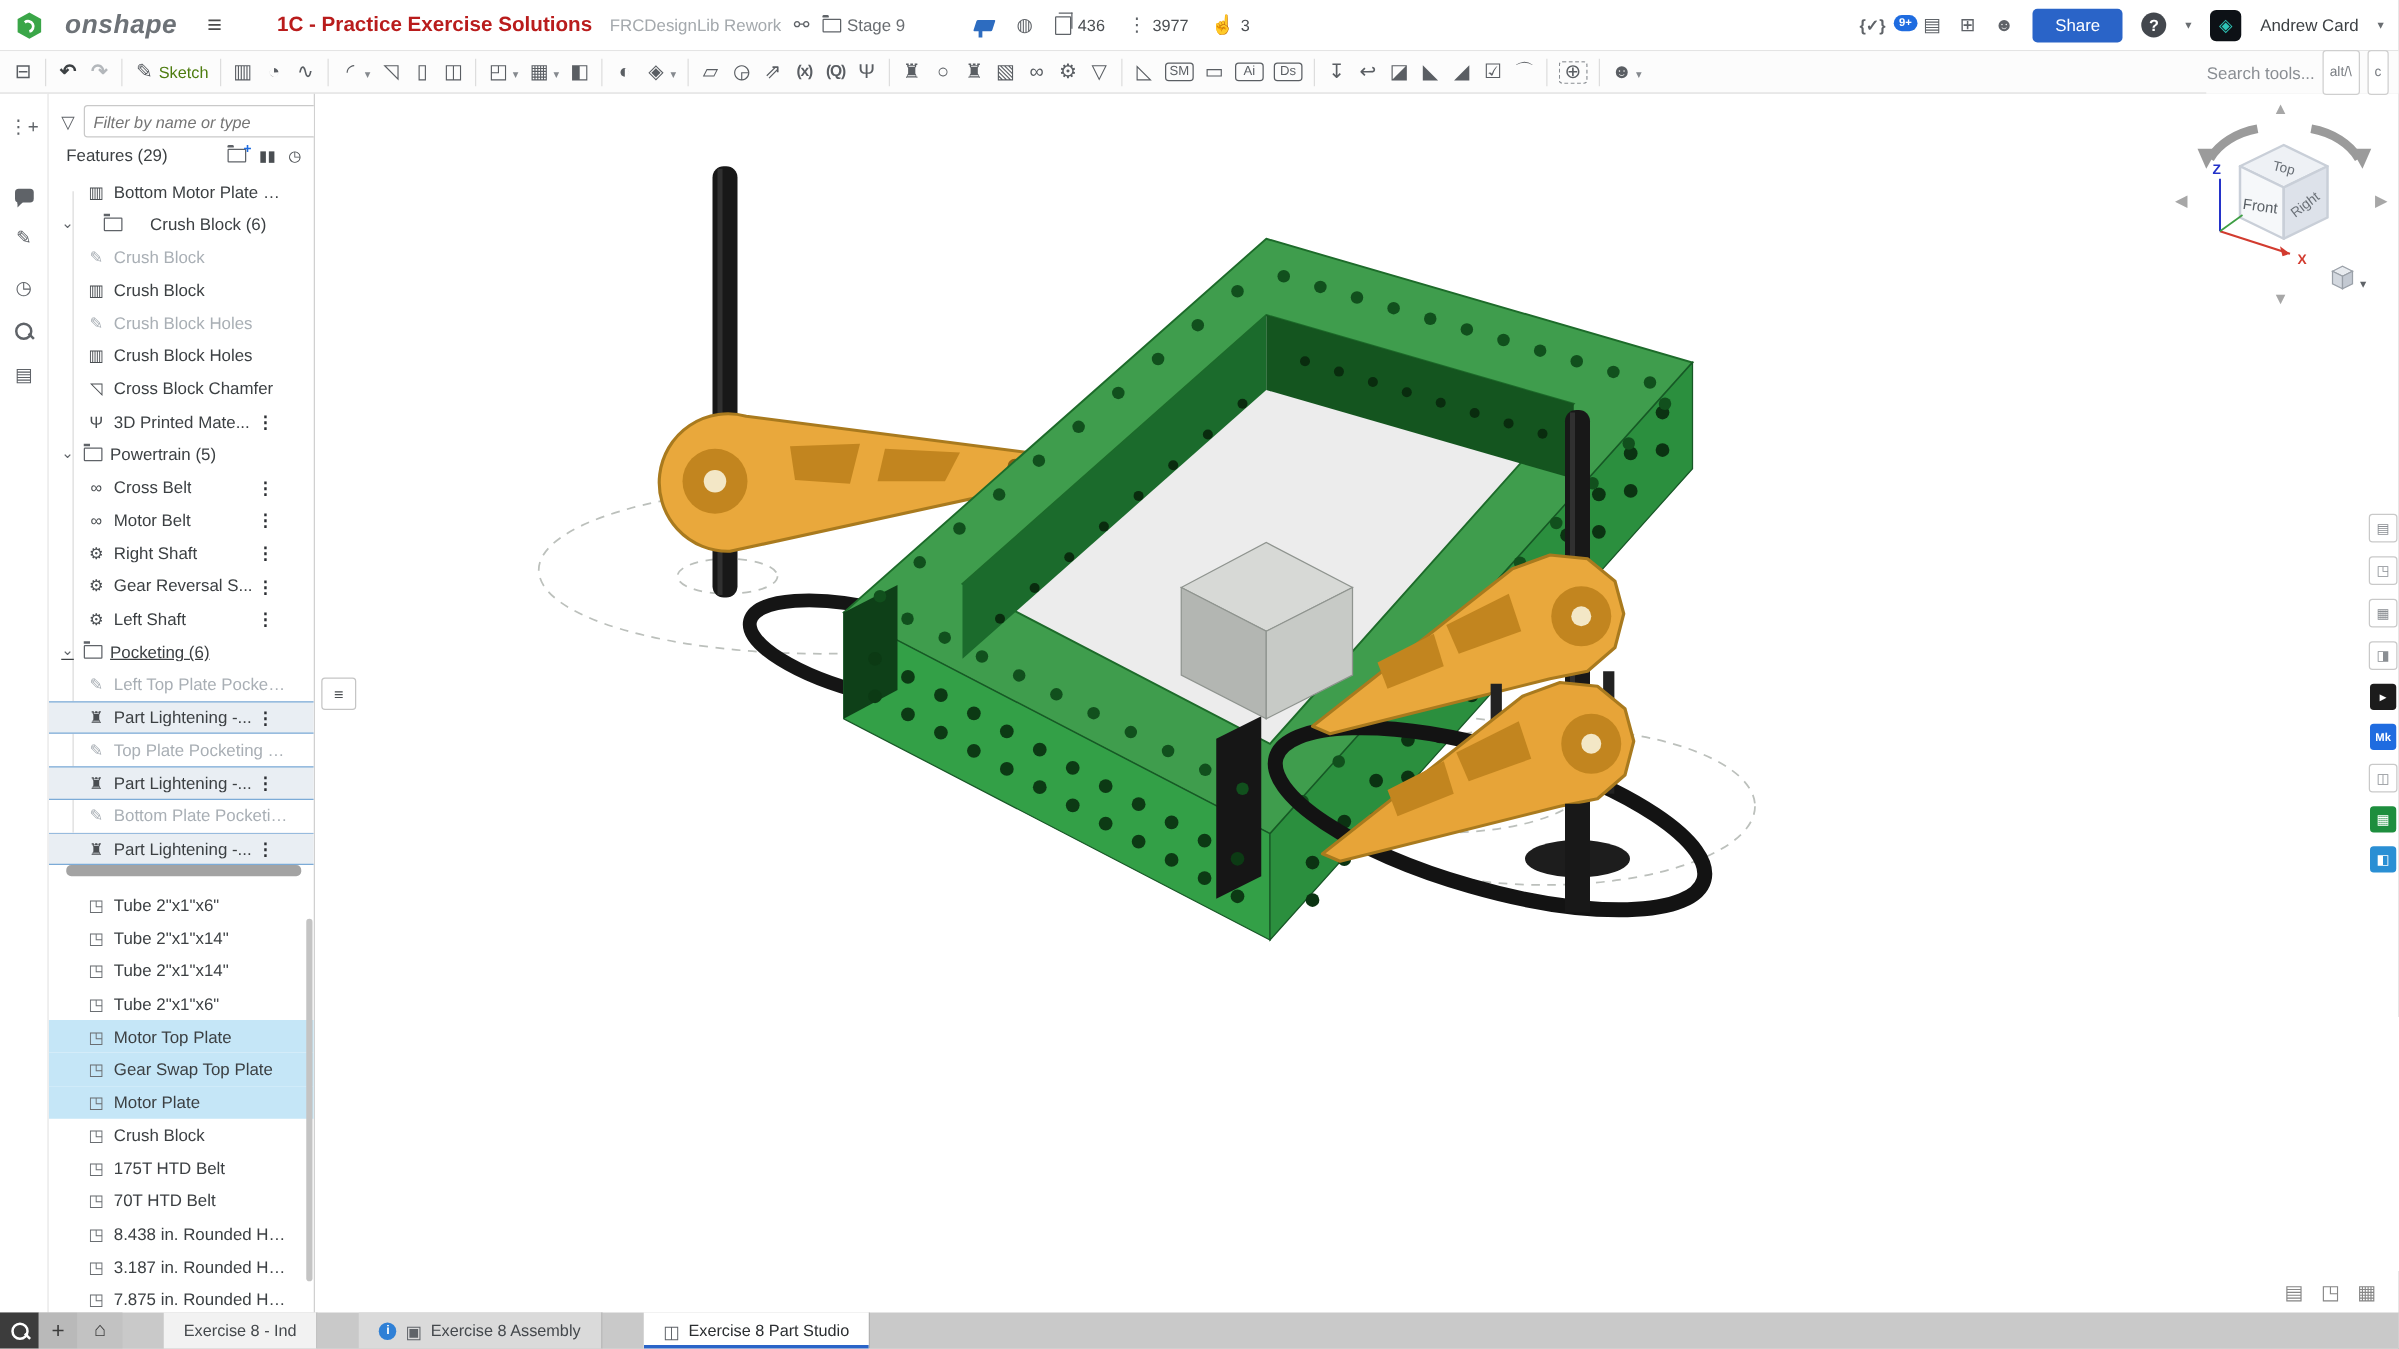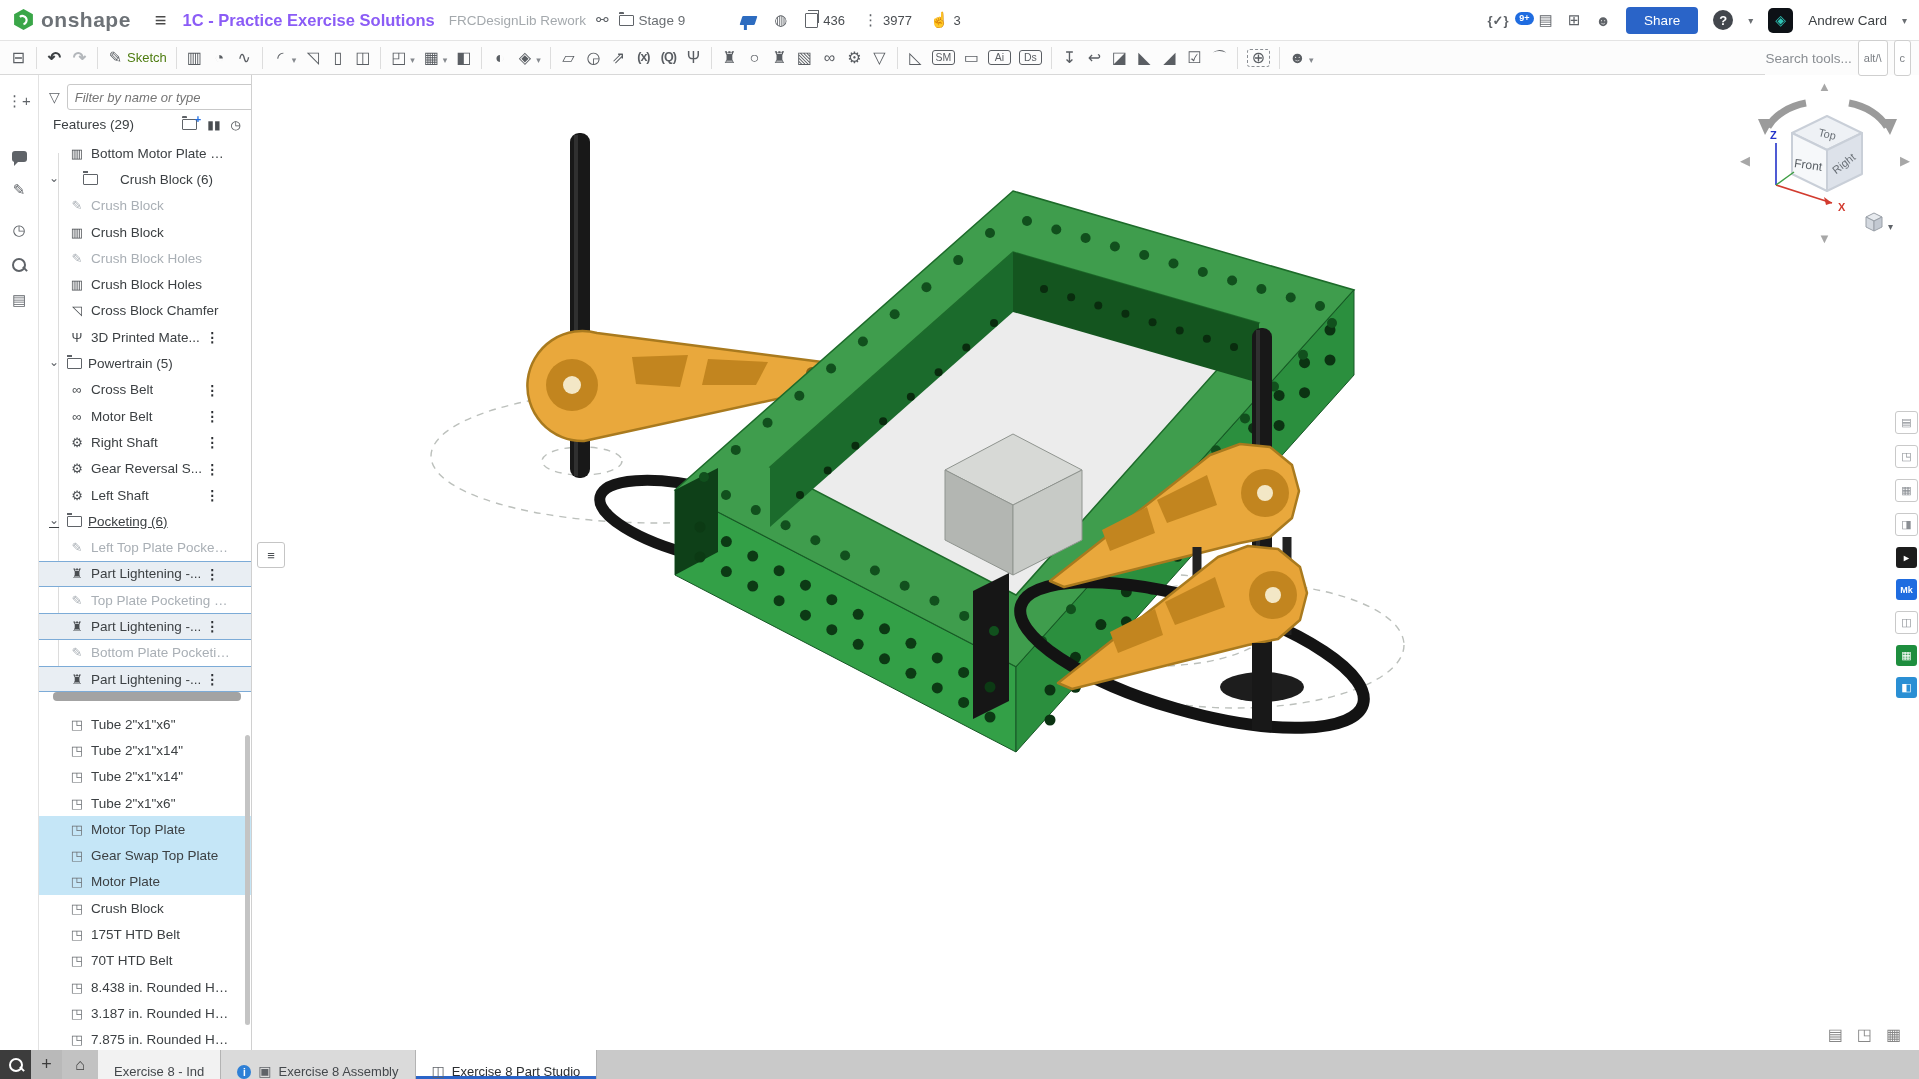--- a/index.html
+++ b/index.html
@@ -1,24 +1,24 @@
 <!DOCTYPE html>
 <html><head>
 <meta charset="utf-8">
 <style>
   html,body{margin:0;padding:0;background:#9a9a9a;}
   #app{position:relative;width:1919px;height:1079px;background:#fff;overflow:hidden;
        font-family:"Liberation Sans",sans-serif;color:#3c4043;-webkit-font-smoothing:antialiased;}
   
   .topbar{position:absolute;left:0;top:0;width:100%;height:41px;background:#fff;
           border-bottom:1px solid #e4e4e4;display:flex;align-items:center;padding:0 12px;box-sizing:border-box;gap:10px;}
-  .brand{display:flex;gap:6px;}
+  .brand{display:flex;align-items:center;gap:17px;font-style:italic;}
   .wordmark{font-size:21px;font-weight:700;color:#6d7277;letter-spacing:.5px;}
   .hamburger{font-size:20px;color:#4a4a4a;margin:0 6px 0 14px;cursor:pointer;}
-  .doc-title{font-size:16.5px;font-weight:bold;color:#8b5cf6;white-space:nowrap;}
+  .doc-title{font-size:16.5px;font-weight:bold;color:#b91c1c;white-space:nowrap;margin-left:28px;}
   .doc-sub{font-size:13.5px;color:#a4a9ad;margin-left:4px;white-space:nowrap;}
   .tb-ic{font-size:15px;color:#5f6368;display:inline-flex;align-items:center;}
   .stage{display:flex;align-items:center;gap:5px;font-size:13.5px;color:#6a6e72;}
   .stats{display:flex;align-items:center;gap:18px;margin-left:46px;font-size:13px;color:#4a4e52;}
   .stat{display:flex;align-items:center;gap:5px;}
   .cap-i{width:15px;height:9px;background:#2d6cc0;transform:skewX(-18deg);position:relative;border-radius:1px;}
   .cap-i::after{content:"";position:absolute;left:5px;top:8px;width:3px;height:6px;background:#2d6cc0;transform:skewX(18deg);}
   .pages-i{width:11px;height:13px;border:1.5px solid #5f6368;border-radius:1px;position:relative;background:#fff;}
   .pages-i::before{content:"";position:absolute;left:2px;top:-4px;width:10px;height:12px;border-top:1.5px solid #5f6368;border-right:1.5px solid #5f6368;}
   .spacer{flex:1;}
@@ -104,21 +104,21 @@
   .ra-green{color:#fff;background:#1e8e3e;}
   .view-btm{position:absolute;right:18px;bottom:6px;display:flex;gap:14px;color:#878787;font-size:16px;}
   .view-btm span{cursor:pointer;}
   
   .tabbar{position:absolute;left:0;bottom:0;width:100%;height:29px;background:#c9c9c9;display:flex;align-items:stretch;}
   .tabsearch{width:31px;background:#3c3c3c;display:flex;align-items:center;justify-content:center;cursor:pointer;}
   .tabsearch .mag-i{border-color:#fff;}
   .tabsearch .mag-i::after{background:#fff;}
   .tabplus{width:31px;background:#b9b9b9;color:#3c3c3c;font-size:18px;display:flex;align-items:center;justify-content:center;cursor:pointer;}
   .tabhome{width:36px;background:#c2c2c2;color:#3c3c3c;font-size:16px;display:flex;align-items:center;justify-content:center;cursor:pointer;}
-  .tab{display:flex;align-items:flex-end;gap:7px;padding:0 16px;font-size:13px;color:#44484c;cursor:pointer;border-right:1px solid #b3b3b3;}
+  .tab{display:flex;align-items:center;gap:7px;padding:0 16px;font-size:13px;color:#44484c;cursor:pointer;border-right:1px solid #b3b3b3;margin-left:33px;}
   .t-white{background:#f2f2f2;}
   .t-gray{background:#dadada;}
   .t-active{background:#fff;box-shadow:inset 0 -3px 0 #2a64c8;color:#2b2e31;}
   .tab-info{width:14px;height:14px;border-radius:50%;background:#2f80d6;color:#fff;font-size:10px;font-weight:bold;
             display:flex;align-items:center;justify-content:center;}
   .tab-info::before{content:"i";}
   .tab-doc{font-size:14px;color:#5f6368;}
 </style>
 </head>
 <body>

